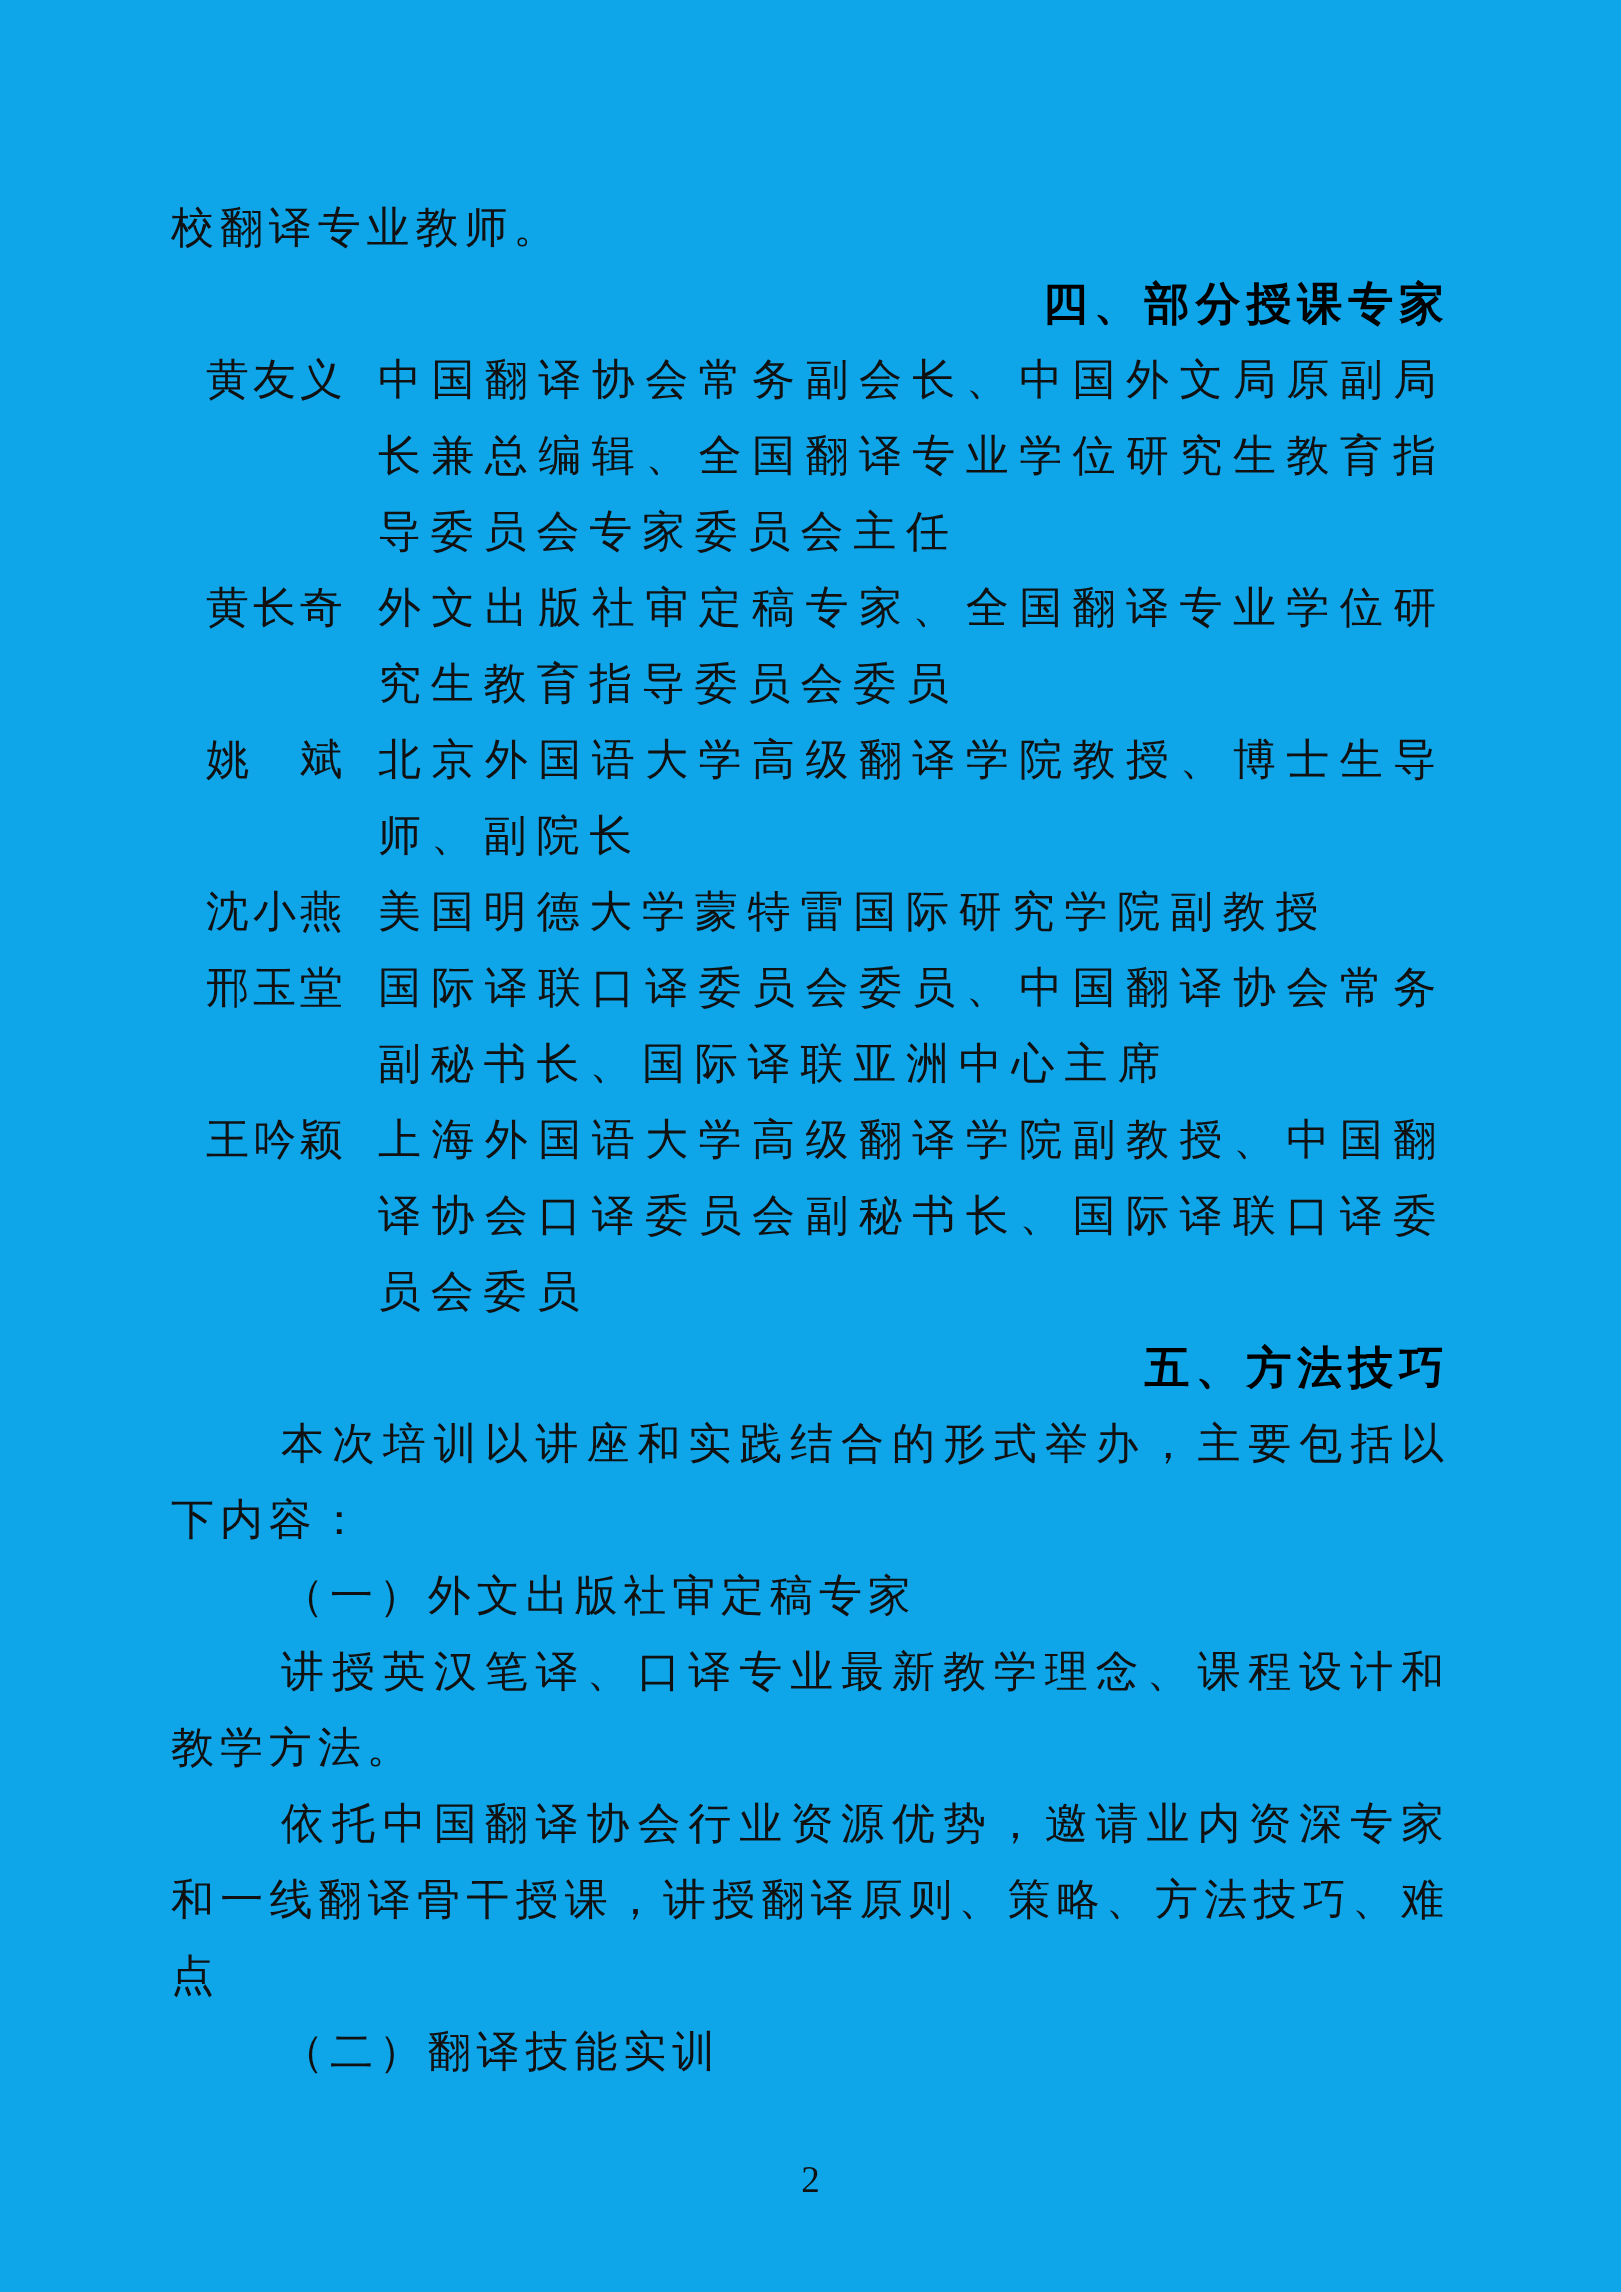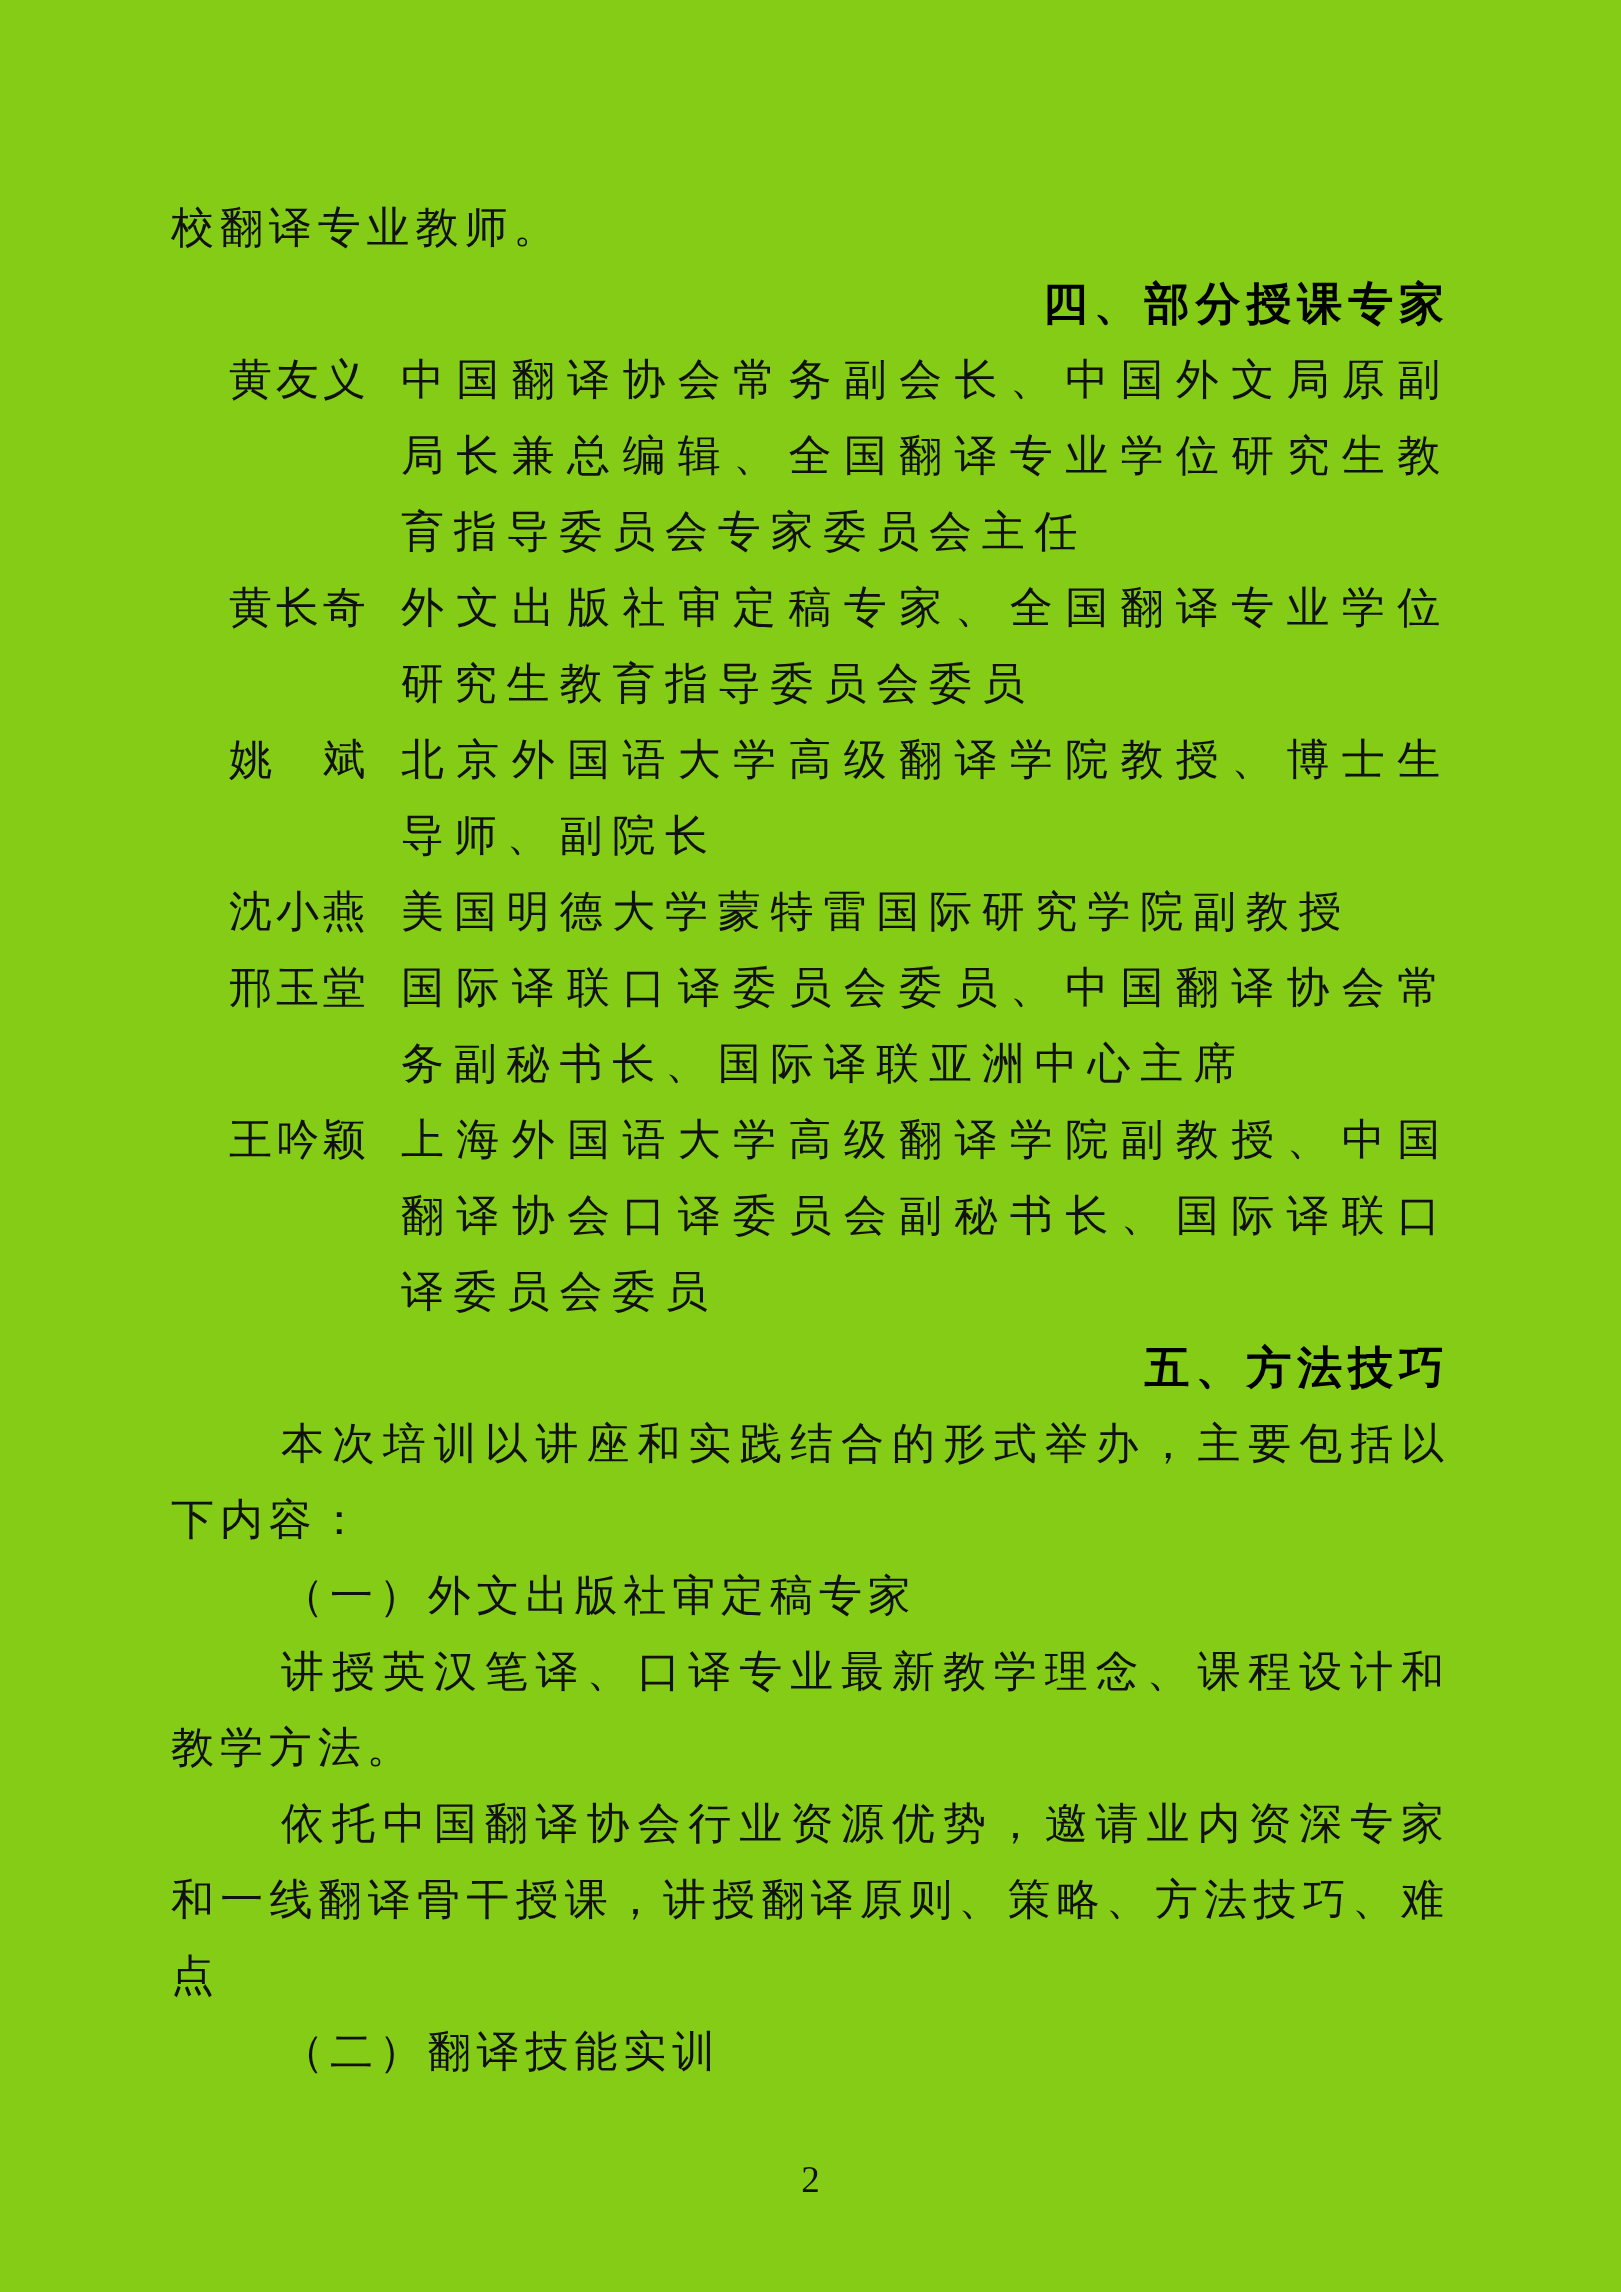--- a/index.html
+++ b/index.html
@@ -10,21 +10,21 @@
     height: 2293px;
     position: relative;
     font-family: "Liberation Serif", "DejaVu Serif", serif;
     color: #111111;
   }
   .page {
     position: absolute;
     top: 0; left: 0;
     width: 1621px;
     height: 2293px;
-    background: #84cc16;
+    background: #0ea5e9;
     overflow: hidden;
   }
   .content {
     position: absolute;
     top: 190px;
     left: 171px;
     right: 171px;
     font-size: 43px;
     line-height: 76px;
     text-align: justify;
@@ -49,21 +49,21 @@
     text-indent: 0;
     text-align: right;
   }
   .expert-entry {
     display: flex;
     align-items: flex-start;
   }
   .expert-name {
     flex: 0 0 auto;
     width: 139px;
-    margin-left: 58px;
+    margin-left: 35px;
     letter-spacing: 3.9px;
     white-space: nowrap;
     text-align: left;
   }
   .expert-title {
     flex: 1 1 auto;
     margin-left: 33px;
     max-width: 1068px;
     letter-spacing: 9.8px;
     text-align: justify;

